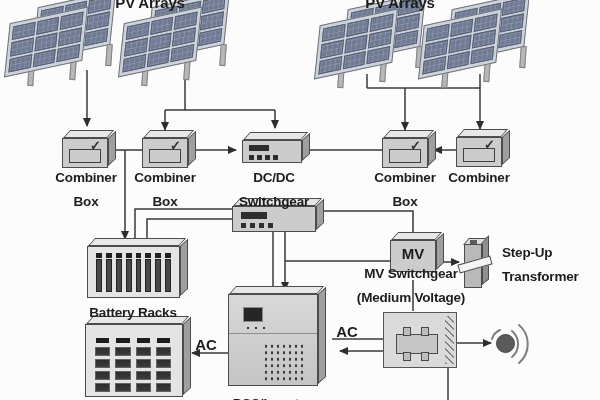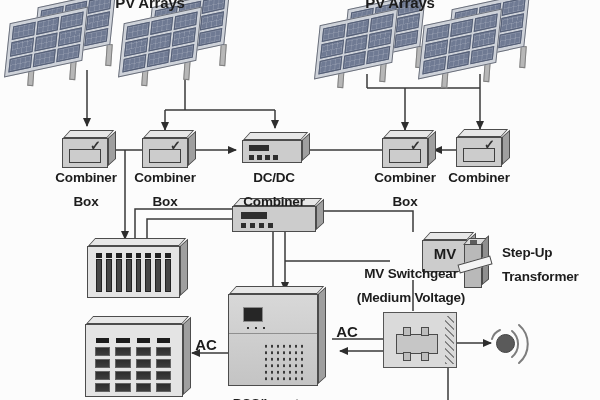--- a/index.html
+++ b/index.html
@@ -342,21 +342,21 @@
 
   <div class="b3" style="left:228px;top:294px;width:90px;height:92px;background:linear-gradient(#d8d8d8,#c4c4c4);">
     <div class="ftop"></div>
     <div class="fside hatch"></div>
     <div class="pcs-display"></div>
     <div class="pcs-dots"></div>
     <div class="pcs-seam"></div>
     <div class="vents"></div>
   </div>
 
-  <div class="b3" style="left:390px;top:240px;width:46px;height:32px;margin-left:32px;">
+  <div class="b3" style="left:390px;top:240px;width:46px;height:32px;">
     <div class="ftop"></div>
     <div class="fside"></div>
     <div class="mvtext">MV</div>
   </div>
 
   <div class="tx" style="left:462px;top:236px;">
     <div class="tx-side"></div>
     <div class="tx-top"></div>
     <div class="tx-body"></div>
     <div class="tx-slot"></div>
@@ -373,24 +373,25 @@
     </div>
   </div>
 
   <div class="gcircle" style="left:496px;top:334px;"></div>
 
   <div class="lbl" style="left:86px;top:166px;">Combiner
 Box</div>
   <div class="lbl" style="left:165px;top:166px;">Combiner
 Box</div>
   <div class="lbl" style="left:274px;top:166px;">DC/DC
-Combiner</div>
+Switchgear</div>
   <div class="lbl" style="left:405px;top:166px;">Combiner
 Box</div>
   <div class="lbl" style="left:479px;top:166px;">Combiner</div>
+  <div class="lbl" style="left:133px;top:301px;">Battery Racks</div>
   <div class="lbl" style="left:272px;top:392px;">PCS/Inverter</div>
   <div class="lbl left" style="left:502px;top:241px;">Step-Up
 Transformer</div>
   <div class="lbl" style="left:411px;top:262px;">MV Switchgear
 (Medium Voltage)</div>
   <div class="lbl big" style="left:206px;top:333px;">AC</div>
   <div class="lbl big" style="left:347px;top:320px;">AC</div>
 
 </div>
 

